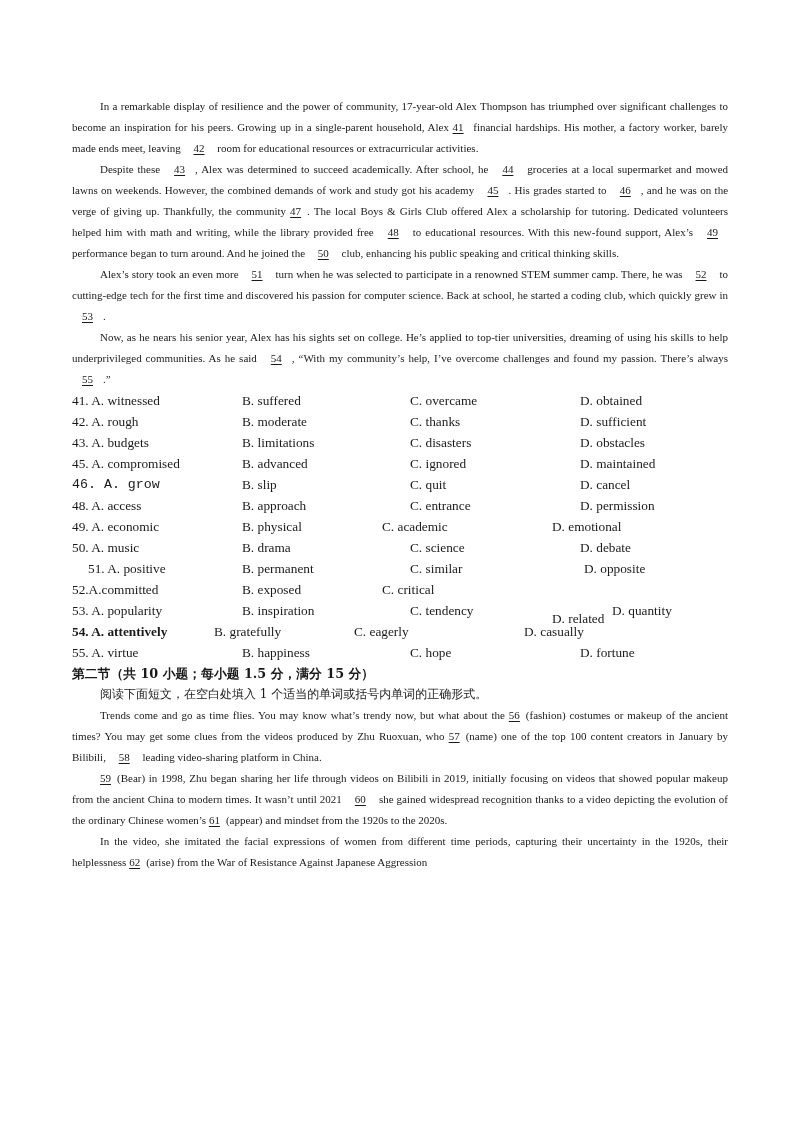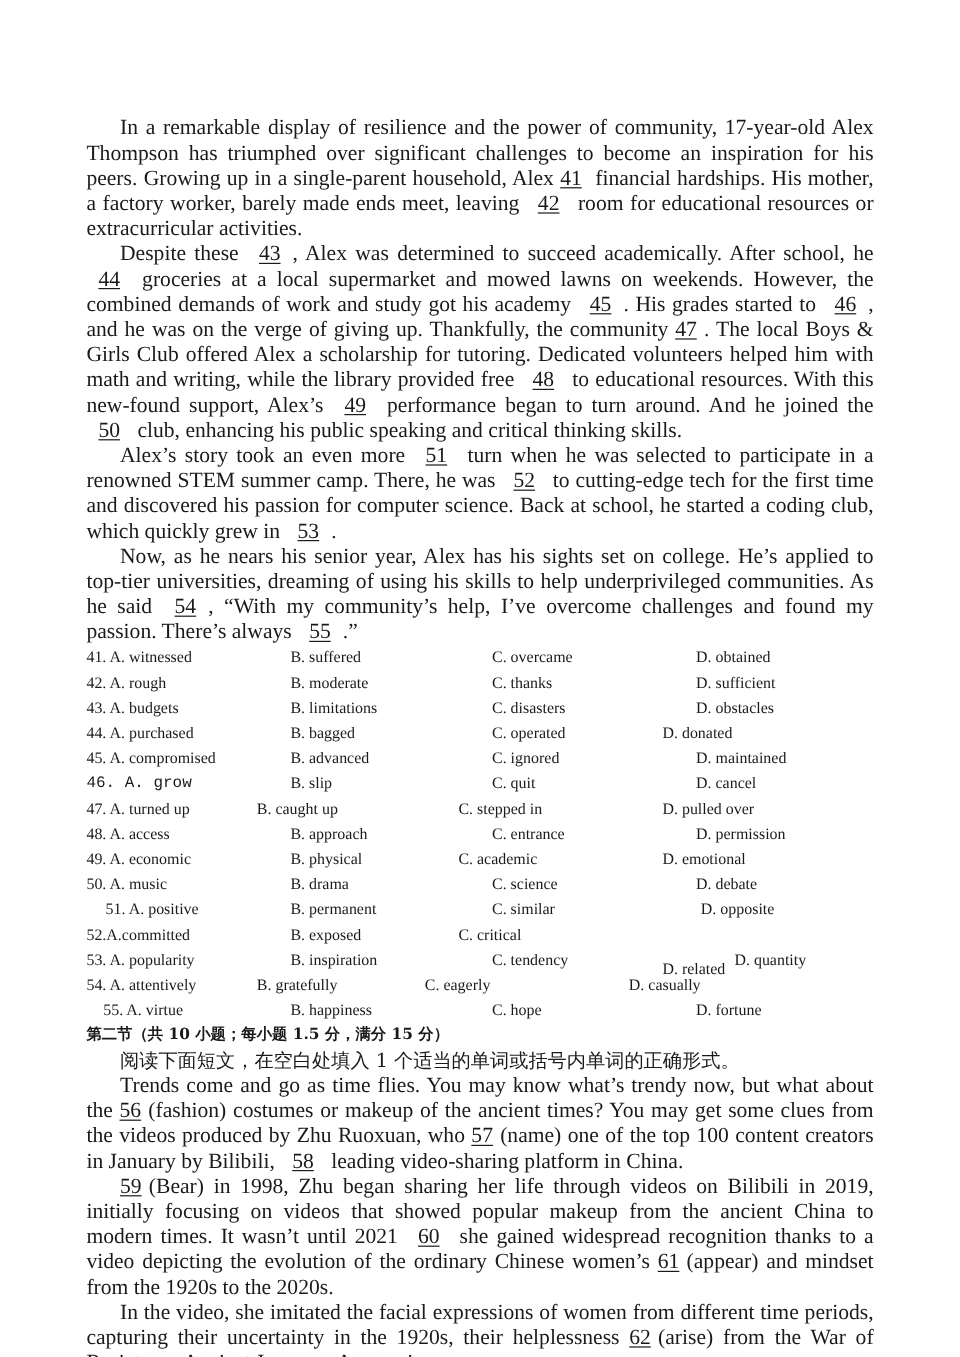--- a/index.html
+++ b/index.html
@@ -1,27 +1,27 @@
 <!DOCTYPE html>
 <html><head>
 <meta charset="utf-8">
 <style>
   html, body { margin:0; padding:0; background:#ffffff; }
   body { width:800px; height:1131px; position:relative; overflow:hidden;
          font-family:"Liberation Serif","DejaVu Serif",serif; color:#1a1a1a; }
   .page { position:absolute; left:72px; top:96px; width:656px; }
-  .p { font-size:18px; line-height:21px; text-align:justify; margin:0; }
+  .p { font-size:11px; line-height:21px; text-align:justify; margin:0; }
   .p.indent { text-indent:28px; }
   .blank { display:inline-block; text-decoration:underline; text-underline-offset:2px; text-indent:0; }
   .blank.w1 { padding:0 6px 0 0; }
   .blank.w2 { padding:0 10px; }
   .row { position:relative; height:21px; font-size:13.3px; line-height:21px; }
   .row span { position:absolute; top:0; white-space:nowrap; }
   .hdr { font-family:"DejaVu Serif",serif; font-weight:bold; font-size:12.8px; line-height:21px; margin:0; }
-  .cn { font-family:"DejaVu Serif",serif; font-size:16px; line-height:21px; margin:0; text-indent:28px; }
+  .cn { font-family:"DejaVu Serif",serif; font-size:12px; line-height:21px; margin:0; text-indent:28px; }
 </style>
 </head>
 <body>
 
 <div class="page">
   <div id="passage1">
       <p class="p indent"><span>In a remarkable display of resilience and the power of community, 17-year-old Alex Thompson has triumphed over significant challenges to become an inspiration for his peers. Growing up in a single-parent household, Alex </span><span class="blank w1">41</span><span> financial hardships. His mother, a factory worker, barely made ends meet, leaving </span><span class="blank w2">42</span><span> room for educational resources or extracurricular activities.</span></p>
       <p class="p indent"><span>Despite these </span><span class="blank w2">43</span><span>, Alex was determined to succeed academically. After school, he </span><span class="blank w2">44</span><span> groceries at a local supermarket and mowed lawns on weekends. However, the combined demands of work and study got his academy </span><span class="blank w2">45</span><span>. His grades started to </span><span class="blank w2">46</span><span>, and he was on the verge of giving up. Thankfully, the community </span><span class="blank w1">47</span><span>. The local Boys &amp; Girls Club offered Alex a scholarship for tutoring. Dedicated volunteers helped him with math and writing, while the library provided free </span><span class="blank w2">48</span><span> to educational resources. With this new-found support, Alex’s </span><span class="blank w2">49</span><span> performance began to turn around. And he joined the </span><span class="blank w2">50</span><span> club, enhancing his public speaking and critical thinking skills.</span></p>
       <p class="p indent"><span>Alex’s story took an even more </span><span class="blank w2">51</span><span> turn when he was selected to participate in a renowned STEM summer camp. There, he was </span><span class="blank w2">52</span><span> to cutting-edge tech for the first time and discovered his passion for computer science. Back at school, he started a coding club, which quickly grew in </span><span class="blank w2">53</span><span>.</span></p>
       <p class="p indent"><span>Now, as he nears his senior year, Alex has his sights set on college. He’s applied to top-tier universities, dreaming of using his skills to help underprivileged communities. As he said </span><span class="blank w2">54</span><span>, “With my community’s help, I’ve overcome challenges and found my passion. There’s always </span><span class="blank w2">55</span><span>.”</span></p>
@@ -39,42 +39,30 @@
         <span style="left: 338px;">C. thanks</span>
         <span style="left: 508px;">D. sufficient</span>
       </div>
       <div class="row">
         <span style="left: 0px;">43. A. budgets</span>
         <span style="left: 170px;">B. limitations</span>
         <span style="left: 338px;">C. disasters</span>
         <span style="left: 508px;">D. obstacles</span>
       </div>
       <div class="row">
-        <span style="left: 0px;">44. A. purchased</span>
-        <span style="left: 170px;">B. bagged</span>
-        <span style="left: 338px;">C. operated</span>
-        <span style="left: 480px;">D. donated</span>
-      </div>
-      <div class="row">
         <span style="left: 0px;">45. A. compromised</span>
         <span style="left: 170px;">B. advanced</span>
         <span style="left: 338px;">C. ignored</span>
         <span style="left: 508px;">D. maintained</span>
       </div>
       <div class="row">
         <span style="left: 0px; font-family: Liberation Mono, monospace;">46. A. grow</span>
         <span style="left: 170px;">B. slip</span>
         <span style="left: 338px;">C. quit</span>
         <span style="left: 508px;">D. cancel</span>
-      </div>
-      <div class="row">
-        <span style="left: 0px;">47. A. turned up</span>
-        <span style="left: 142px;">B. caught up</span>
-        <span style="left: 310px;">C. stepped in</span>
-        <span style="left: 480px;">D. pulled over</span>
       </div>
       <div class="row">
         <span style="left: 0px;">48. A. access</span>
         <span style="left: 170px;">B. approach</span>
         <span style="left: 338px;">C. entrance</span>
         <span style="left: 508px;">D. permission</span>
       </div>
       <div class="row">
         <span style="left: 0px;">49. A. economic</span>
         <span style="left: 170px;">B. physical</span>
@@ -99,27 +87,27 @@
         <span style="left: 310px;">C. critical</span>
         <span style="left: 480px; margin-top: 29px;">D. related</span>
       </div>
       <div class="row">
         <span style="left: 0px;">53. A. popularity</span>
         <span style="left: 170px;">B. inspiration</span>
         <span style="left: 338px;">C. tendency</span>
         <span style="left: 516px; margin-left: 24px;">D. quantity</span>
       </div>
       <div class="row">
-        <span style="left: 0px;">54. A. attentively</span>
+        <span style="left: 0px; font-weight: bold;">54. A. attentively</span>
         <span style="left: 142px;">B. gratefully</span>
         <span style="left: 282px;">C. eagerly</span>
         <span style="left: 452px;">D. casually</span>
       </div>
       <div class="row">
-        <span style="left: 0px; margin-left: 14px;">55. A. virtue</span>
+        <span style="left: 0px;">55. A. virtue</span>
         <span style="left: 170px;">B. happiness</span>
         <span style="left: 338px;">C. hope</span>
         <span style="left: 508px;">D. fortune</span>
       </div>
     </div>
   <p class="hdr">第二节（共 10 小题；每小题 1.5 分，满分 15 分）</p>
   <p class="cn">阅读下面短文，在空白处填入 1 个适当的单词或括号内单词的正确形式。</p>
   <div id="passage2">
       <p class="p indent"><span>Trends come and go as time flies. You may know what’s trendy now, but what about the </span><span class="blank w1">56</span><span>(fashion) costumes or makeup of the ancient times? You may get some clues from the videos produced by Zhu Ruoxuan, who </span><span class="blank w1">57</span><span>(name) one of the top 100 content creators in January by Bilibili, </span><span class="blank w2">58</span><span> leading video-sharing platform in China.</span></p>
       <p class="p indent"><span class="blank w1">59</span><span>(Bear) in 1998, Zhu began sharing her life through videos on Bilibili in 2019, initially focusing on videos that showed popular makeup from the ancient China to modern times. It wasn’t until 2021 </span><span class="blank w2">60</span><span> she gained widespread recognition thanks to a video depicting the evolution of the ordinary Chinese women’s </span><span class="blank w1">61</span><span>(appear) and mindset from the 1920s to the 2020s.</span></p>

